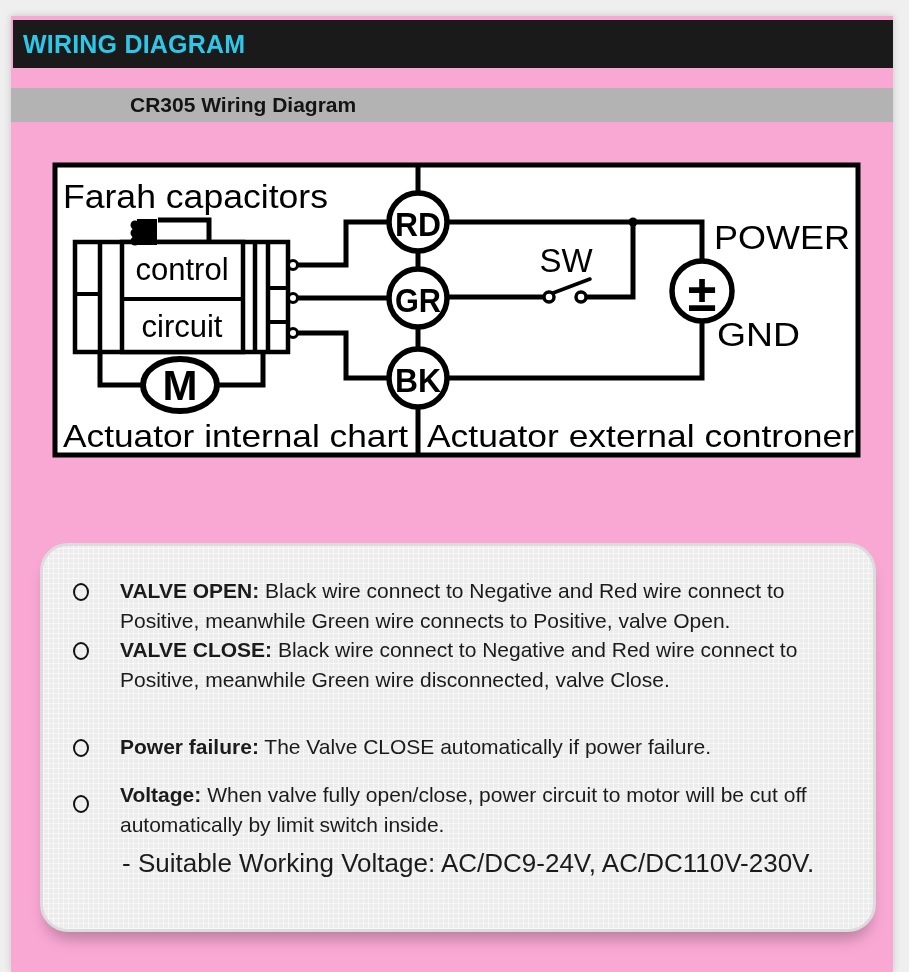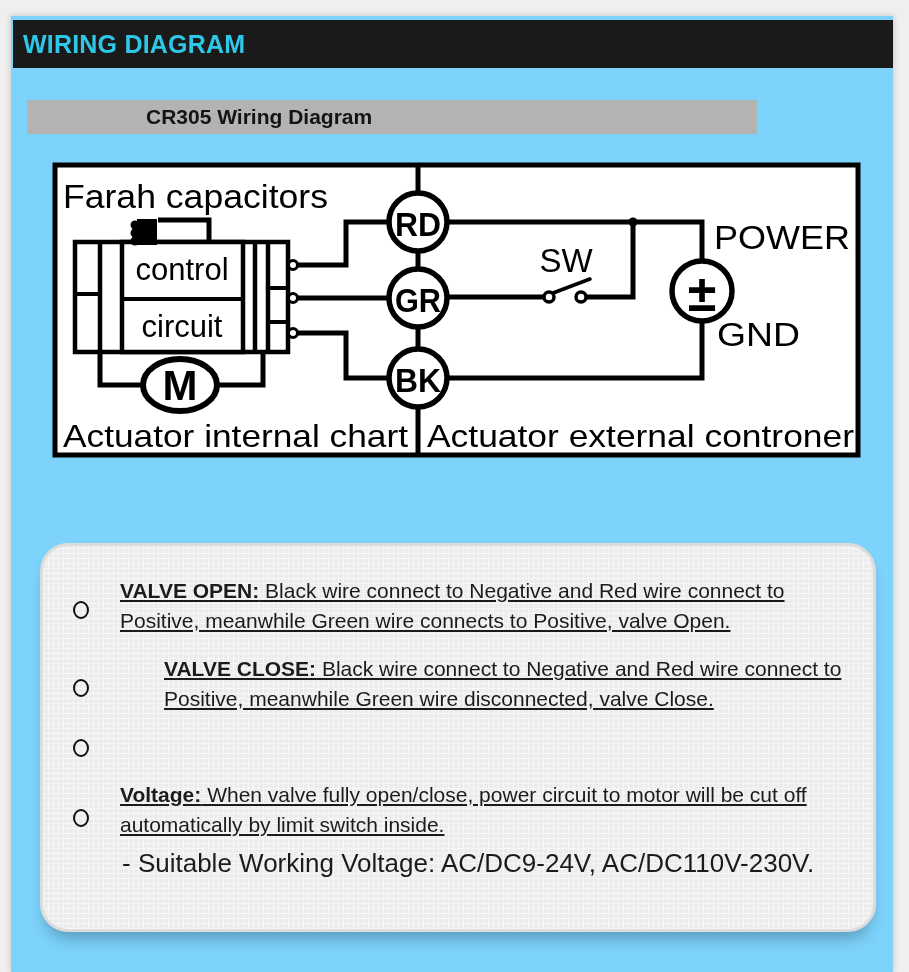--- a/index.html
+++ b/index.html
@@ -5,62 +5,61 @@
   html,body{margin:0;padding:0;}
   body{
     width:909px;height:972px;
     background:#efefef;
     font-family:"Liberation Sans", sans-serif;
     position:relative;
     overflow:hidden;
   }
   .card{
     position:absolute;left:11px;top:16px;width:882px;height:956px;
-    background:#7dd3fc;
+    background:#f9a8d4;
     box-shadow:0 0 7px rgba(0,0,0,.18);
   }
   .header-bar{
     position:absolute;left:2px;top:4px;width:880px;height:48px;
     background:#1a1a1a;
     display:flex;align-items:center;
   }
   .header-bar .title{
     color:#2fc7e8;
     font-size:25px;font-weight:bold;
     padding-left:10px;
     letter-spacing:.2px;
   }
   .sub-bar{
-    position:absolute;left:0;top:84px;width:730px;height:34px;
+    position:absolute;left:0;top:72px;width:882px;height:34px;
     background:#b3b3b3;
-    display:flex;align-items:center;margin-left:16px;
+    display:flex;align-items:center;
   }
   .sub-bar .subtitle{
     color:#141414;font-size:21px;font-weight:bold;
     padding-left:119px;
   }
   .diagram-wrap{
     position:absolute;left:39px;top:142px;width:812px;height:302px;
   }
   .notes-box{
     position:absolute;left:29px;top:527px;width:830px;height:383px;
     background-color:#ececec;
     background-image:
       repeating-linear-gradient(0deg, rgba(255,255,255,.55) 0 1px, rgba(0,0,0,0) 1px 5px),
       repeating-linear-gradient(90deg, rgba(255,255,255,.55) 0 1px, rgba(0,0,0,0) 1px 5px);
     border:3px solid #dcdcdc;
     border-radius:28px;
     box-shadow:0 12px 16px -6px rgba(0,0,0,.28);
   }
   .note-item{
     position:absolute;
-    display:flex;align-items:center;
+    display:flex;align-items:flex-start;
     left:62px;width:775px;
     color:#1b1b1b;
-    text-decoration:underline;
   }
   .note-item .bullet{
     flex:0 0 auto;
     width:12px;height:14px;
     border:2.5px solid #111;
     border-radius:50%;
     margin-top:7px;
     margin-right:31px;
     background:transparent;
   }
@@ -69,21 +68,21 @@
     margin:0;
     font-size:21px;line-height:30px;
     max-width:705px;
   }
   .note-item p b{font-weight:bold;}
   .footnote{
     position:absolute;left:111px;top:832px;
     font-size:26px;line-height:30px;color:#1b1b1b;
   }
   .item-1{top:560px;}
-  .item-2{top:638px;gap:44px;}
+  .item-2{top:619px;}
   .item-3{top:716px;}
   .item-4{top:764px;}
   svg text{font-family:"Liberation Sans", sans-serif;fill:#000;}
 </style>
 </head>
 <body>
 
 <div class="card">
 
   <div class="header-bar">
@@ -191,20 +190,21 @@
     <p><b>VALVE OPEN:</b><span> Black wire connect to Negative and Red wire connect to Positive, meanwhile Green wire connects to Positive, valve Open.</span></p>
   </div>
 
   <div class="note-item item-2">
     <span class="bullet"></span>
     <p><b>VALVE CLOSE:</b><span> Black wire connect to Negative and Red wire connect to Positive, meanwhile Green wire disconnected, valve Close.</span></p>
   </div>
 
   <div class="note-item item-3">
     <span class="bullet"></span>
+    <p><b>Power failure:</b><span> The Valve CLOSE automatically if power failure.</span></p>
   </div>
 
   <div class="note-item item-4 low-bullet">
     <span class="bullet"></span>
     <p><b>Voltage:</b><span> When valve fully open/close, power circuit to motor will be cut off automatically by limit switch inside.</span></p>
   </div>
 
   <div class="footnote">- Suitable Working Voltage: AC/DC9-24V, AC/DC110V-230V.</div>
 
 </div>

